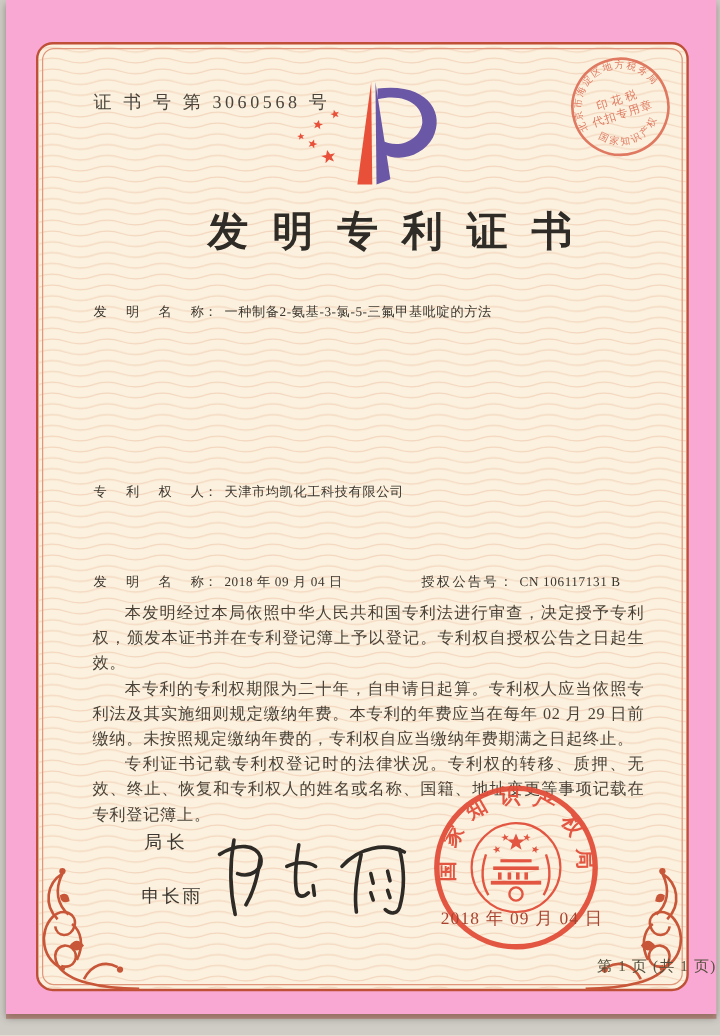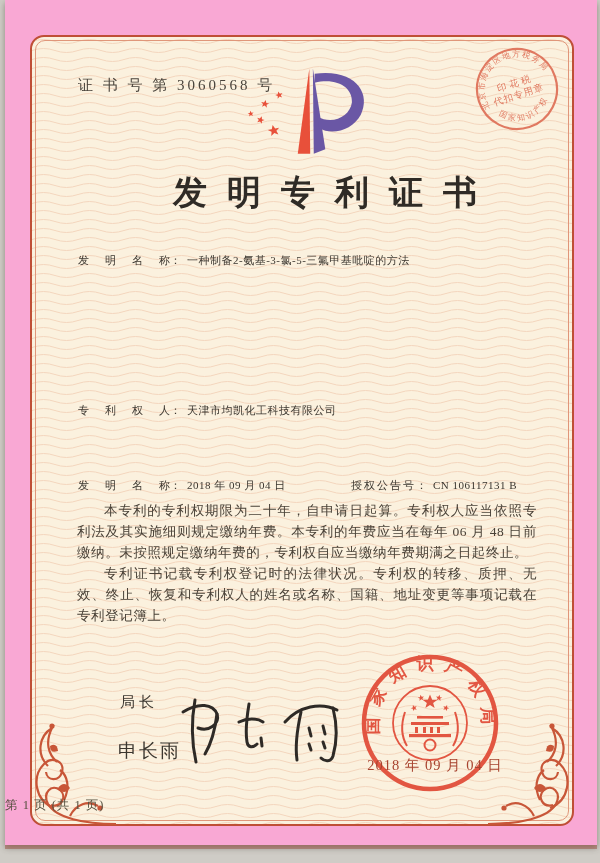--- a/index.html
+++ b/index.html
@@ -49,30 +49,30 @@
   .fvalue{display:inline-block;vertical-align:top;padding-left:6px;letter-spacing:.5px;}
   .grant-second{position:absolute;left:249px;top:0;white-space:nowrap;margin-left:24px;}
   .glabel{display:inline-block;letter-spacing:2px;}
   .body-text{
     position:absolute;left:72px;top:500px;width:460px;
     font-size:13.5px;line-height:21px;color:#4a4238;letter-spacing:.6px;
     text-align:justify;
   }
   .body-text p{margin:0;text-indent:2em;}
   .sig-title{position:absolute;left:115px;top:693px;font-size:15px;letter-spacing:4px;color:#3b362f;}
-  .sig-name{position:absolute;left:113px;top:738px;font-size:19px;letter-spacing:2px;color:#3b362f;}
+  .sig-name{position:absolute;left:113px;top:738px;font-size:15px;letter-spacing:2px;color:#3b362f;}
   .sig-hand{position:absolute;left:160px;top:682px;width:195px;height:88px;}
   .seal{position:absolute;left:352px;top:650px;width:146px;height:146px;opacity:.93;}
   .seal-date{
     position:absolute;left:355px;top:756px;width:150px;text-align:center;
     font-size:14.5px;color:#a8432f;letter-spacing:1px;z-index:5;
   }
   .tax-stamp{position:absolute;left:468px;top:45px;width:88px;height:88px;opacity:.88;}
   .footer{
-    position:absolute;left:0;top:797px;width:100%;text-align:left;
+    position:absolute;left:0;top:797px;width:100%;text-align:right;
     font-size:12.5px;color:#55503f;letter-spacing:1px;
   }
   .bottom-strip{position:absolute;left:5px;top:845px;width:592px;height:4px;background:#9c5a4a;opacity:.55;}
 </style>
 </head>
 <body>
 
 <div class="paper">
 
   <div class="frame">
@@ -148,21 +148,22 @@
   </div>
 
   <div class="field-row" style="top:473px">
     <span class="flabel">发明名称</span><span class="colon">：</span><span class="fvalue">2018 年 09 月 04 日</span>
     <span class="grant-second">
       <span class="glabel">授权公告号</span><span class="colon">：</span><span class="fvalue">CN 106117131 B</span>
     </span>
   </div>
 
   <div class="body-text">
-    <p>本专利的专利权期限为二十年，自申请日起算。专利权人应当依照专利法及其实施细则规定缴纳年费。本专利的年费应当在每年 06 月 48 日前缴纳。未按照规定缴纳年费的，专利权自应当缴纳年费期满之日起终止。</p>
+    <p>本发明经过本局依照中华人民共和国专利法进行审查，决定授予专利权，颁发本证书并在专利登记簿上予以登记。专利权自授权公告之日起生效。</p>
+    <p>本专利的专利权期限为二十年，自申请日起算。专利权人应当依照专利法及其实施细则规定缴纳年费。本专利的年费应当在每年 02 月 29 日前缴纳。未按照规定缴纳年费的，专利权自应当缴纳年费期满之日起终止。</p>
     <p>专利证书记载专利权登记时的法律状况。专利权的转移、质押、无效、终止、恢复和专利权人的姓名或名称、国籍、地址变更等事项记载在专利登记簿上。</p>
   </div>
 
   <div class="sig-title">局长</div>
   <div class="sig-name">申长雨</div>
 
   <svg class="sig-hand" viewBox="0 0 195 88">
     <g fill="none" stroke="#2e2a26" stroke-width="3" stroke-linecap="round">
       <path d="M30,18 C26,40 27,62 31,80"></path>
       <path d="M18,30 C34,20 48,22 52,32 C55,42 44,50 33,46"></path>

